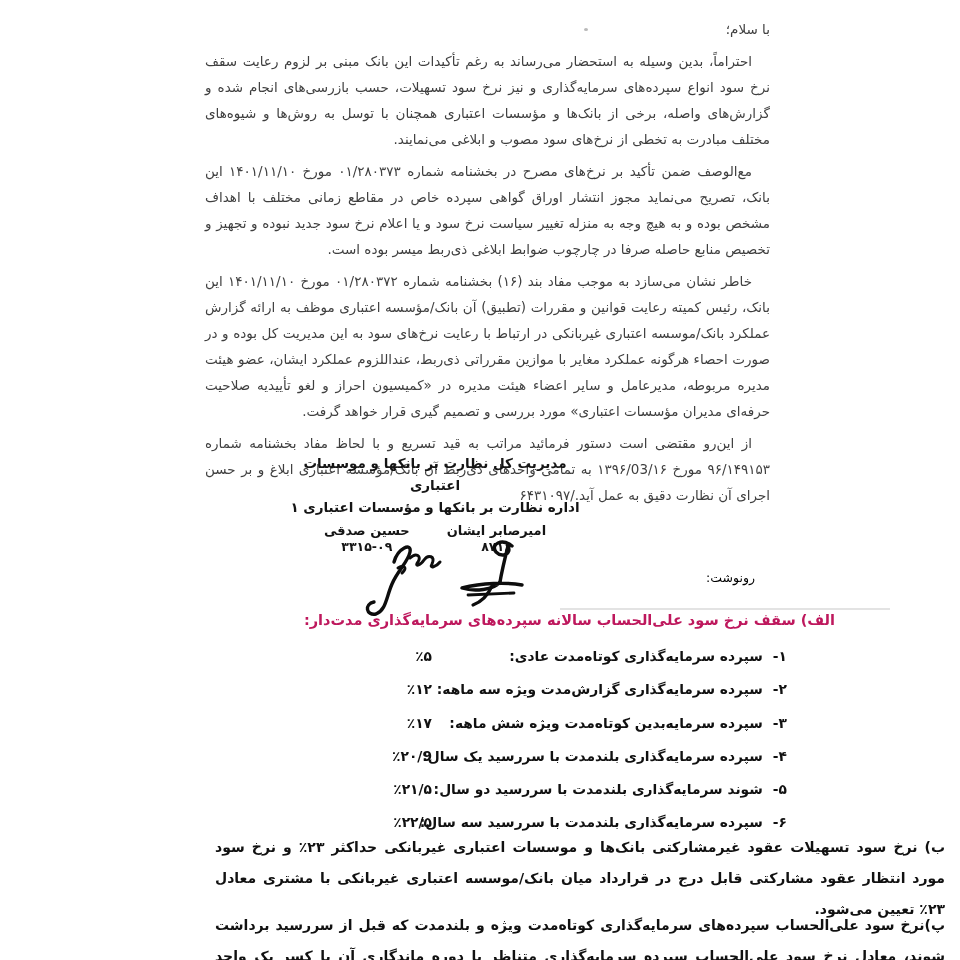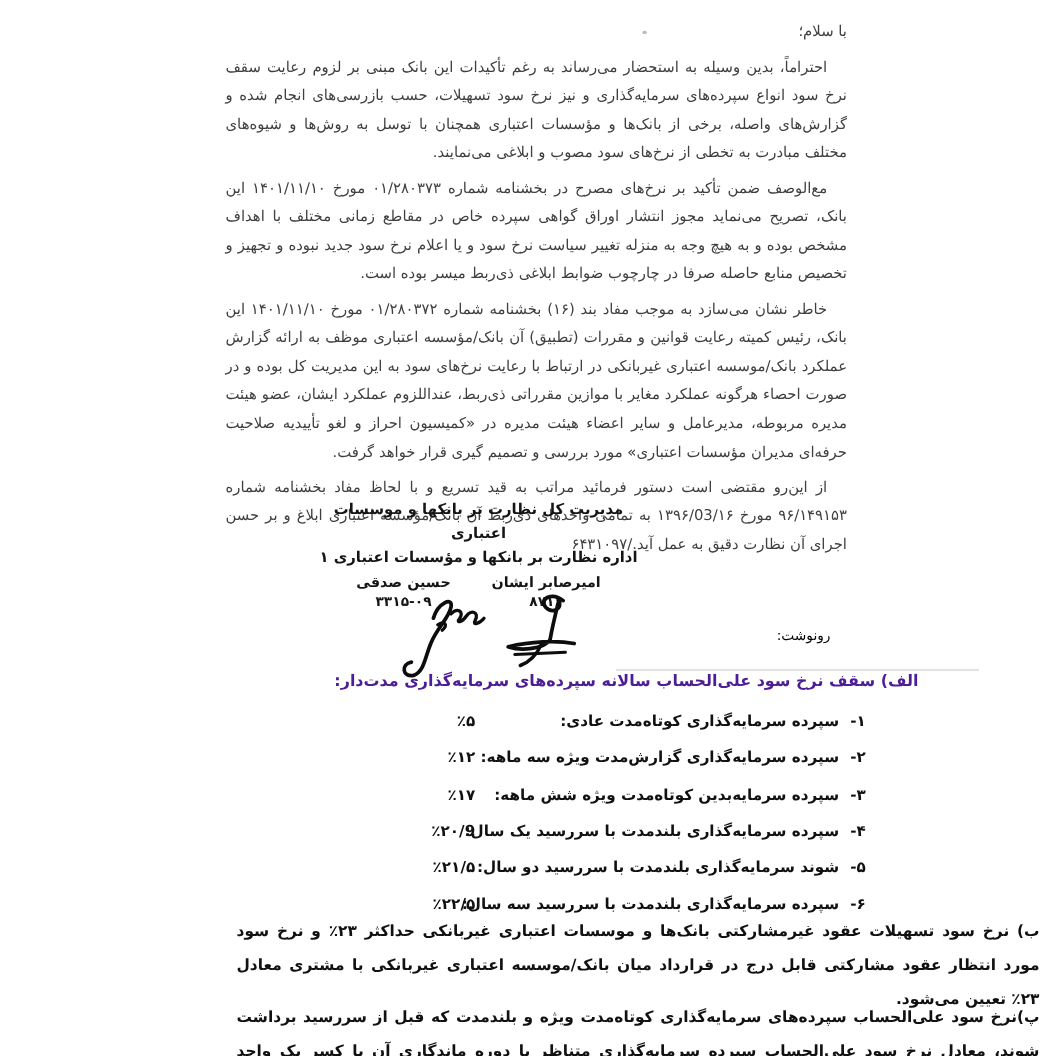--- a/index.html
+++ b/index.html
@@ -28,21 +28,21 @@
   .sig-col .name{font-size:13px;line-height:17px;}
   .sig-col .code{font-size:12.5px;line-height:15px;letter-spacing:1px;}
   .sig-svg{position:absolute;}
   .ronevesht{
     top:570px;right:205px;direction:rtl;color:#000000;font-size:12.5px;margin-left:25px;
   }
   .noise-dot{top:28px;left:584px;width:4px;height:3px;background:#b9b9b9;border-radius:50%;}
   .noise-streak{top:608px;left:560px;width:330px;height:2px;background:#e3e3e3;}
   
   .sec-a-title{
-    top:612px;right:125px;direction:rtl;color:#4c1d95;
+    top:612px;right:125px;direction:rtl;color:#be185d;
     font-size:14.5px;font-weight:bold;white-space:nowrap;
   }
   .rate-item{
     position:absolute;right:173px;width:460px;direction:rtl;color:#111;
     font-size:13.8px;font-weight:bold;white-space:nowrap;text-align:right;
   }
   .rate-item .num{display:inline-block;margin-left:10px;}
   .rate-item .val{position:absolute;right:355px;top:0;direction:rtl;}
   
   .bold-par{

